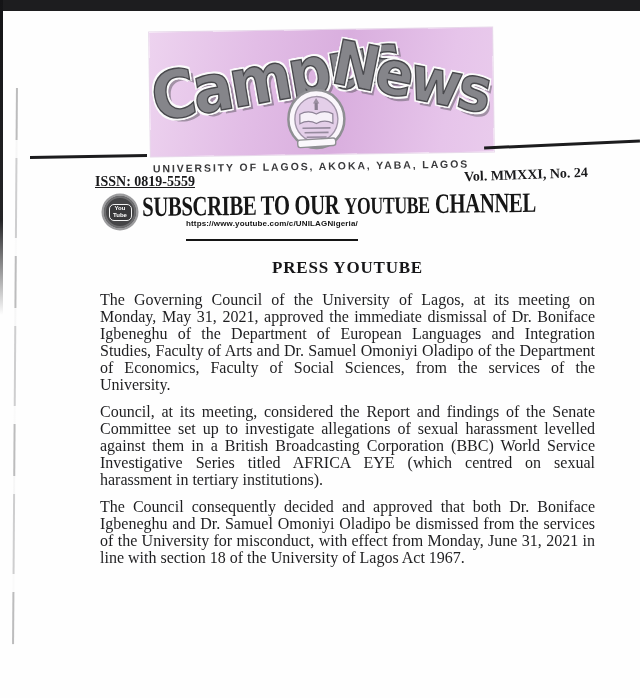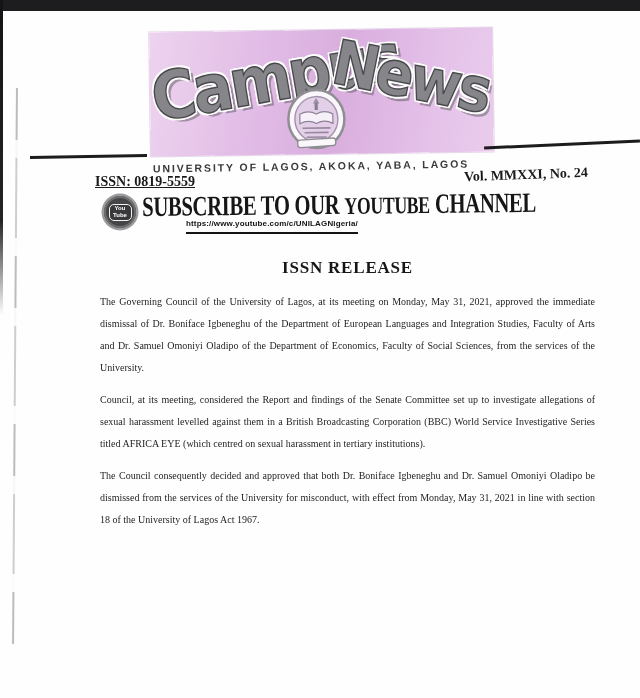--- a/index.html
+++ b/index.html
@@ -46,26 +46,26 @@
     color:#fff; font-family:"Liberation Sans", sans-serif; font-weight:bold; font-size:6px;
     line-height:1.1; display:flex; flex-direction:column; align-items:center; justify-content:center; }
   .subscribe { position:absolute; left:142px; top:191px; white-space:nowrap;
     font-weight:bold; color:#161616; transform:rotate(-.6deg) scaleX(.74); transform-origin:left top; }
   .subscribe .s-big { font-size:28px; letter-spacing:-.5px; }
   .subscribe .s-mid { font-size:24px; letter-spacing:-.5px; }
   .subscribe span { margin-right:7px; }
   .subscribe span:last-child { margin-right:0; }
   .yt-url { position:absolute; left:186px; top:219px; font-family:"Liberation Sans", sans-serif;
     font-weight:bold; font-size:8px; letter-spacing:.15px; color:#141414;
-    border-bottom:2px solid #151515; padding-bottom:4px; white-space:nowrap; }
+    border-bottom:2px solid #151515; padding-bottom:11px; white-space:nowrap; }
   
   .pr-heading { position:absolute; left:100px; top:258px; width:495px; text-align:center;
     font-weight:bold; font-size:17px; letter-spacing:.8px; color:#161618; }
   .pr-body { position:absolute; left:100px; top:291px; width:495px; }
-  .pr-body p { margin:0 0 10px 0; font-size:10px; line-height:22px; text-align:justify;
+  .pr-body p { margin:0 0 10px 0; font-size:16px; line-height:17px; text-align:justify;
     color:#1e1e20; }
 </style>
 </head>
 <body>
 
 <div class="page">
 
   <div class="top-bar"></div>
   <div class="left-strip"></div>
   <div class="scratch"></div>
@@ -97,21 +97,21 @@
     <div class="yt-inner">
       <span>You</span>
       <span>Tube</span>
     </div>
   </div>
   <div class="subscribe">
     <span class="s-big">SUBSCRIBE TO OUR</span><span class="s-mid">YOUTUBE</span><span class="s-big">CHANNEL</span>
   </div>
   <div class="yt-url">https://www.youtube.com/c/UNILAGNigeria/</div>
 
-  <div class="pr-heading">ISSN RELEASE</div>
+  <div class="pr-heading">PRESS YOUTUBE</div>
 
   <div class="pr-body">
     <p>The Governing Council of the University of Lagos, at its meeting on Monday, May 31, 2021, approved the immediate dismissal of Dr. Boniface Igbeneghu of the Department of European Languages and Integration Studies, Faculty of Arts and Dr. Samuel Omoniyi Oladipo of the Department of Economics, Faculty of Social Sciences, from the services of the University.</p>
     <p>Council, at its meeting, considered the Report and findings of the Senate Committee set up to investigate allegations of sexual harassment levelled against them in a British Broadcasting Corporation (BBC) World Service Investigative Series titled AFRICA EYE (which centred on sexual harassment in tertiary institutions).</p>
-    <p>The Council consequently decided and approved that both Dr. Boniface Igbeneghu and Dr. Samuel Omoniyi Oladipo be dismissed from the services of the University for misconduct, with effect from Monday, May 31, 2021 in line with section 18 of the University of Lagos Act 1967.</p>
+    <p>The Council consequently decided and approved that both Dr. Boniface Igbeneghu and Dr. Samuel Omoniyi Oladipo be dismissed from the services of the University for misconduct, with effect from Monday, June 31, 2021 in line with section 18 of the University of Lagos Act 1967.</p>
   </div>
 
 </div>
 
 </body></html>

